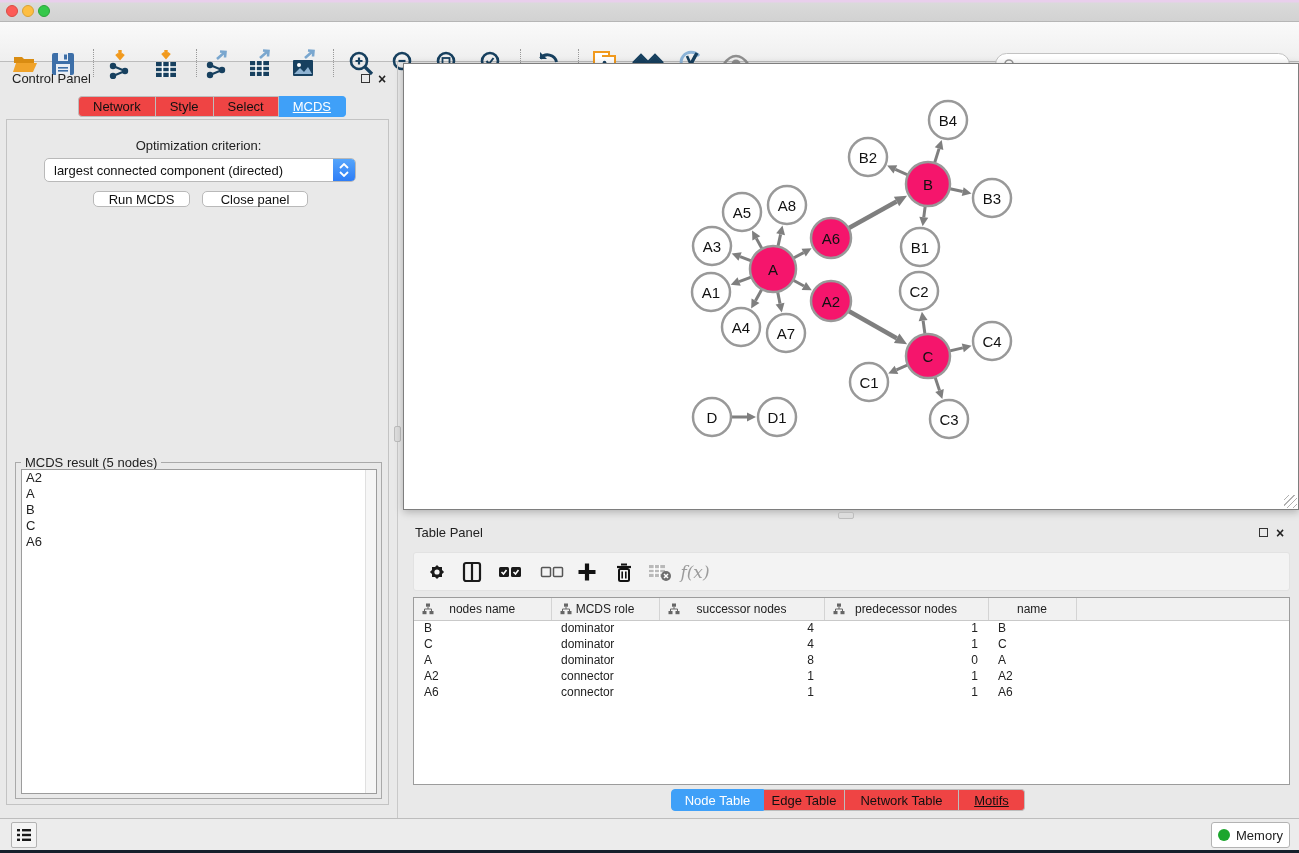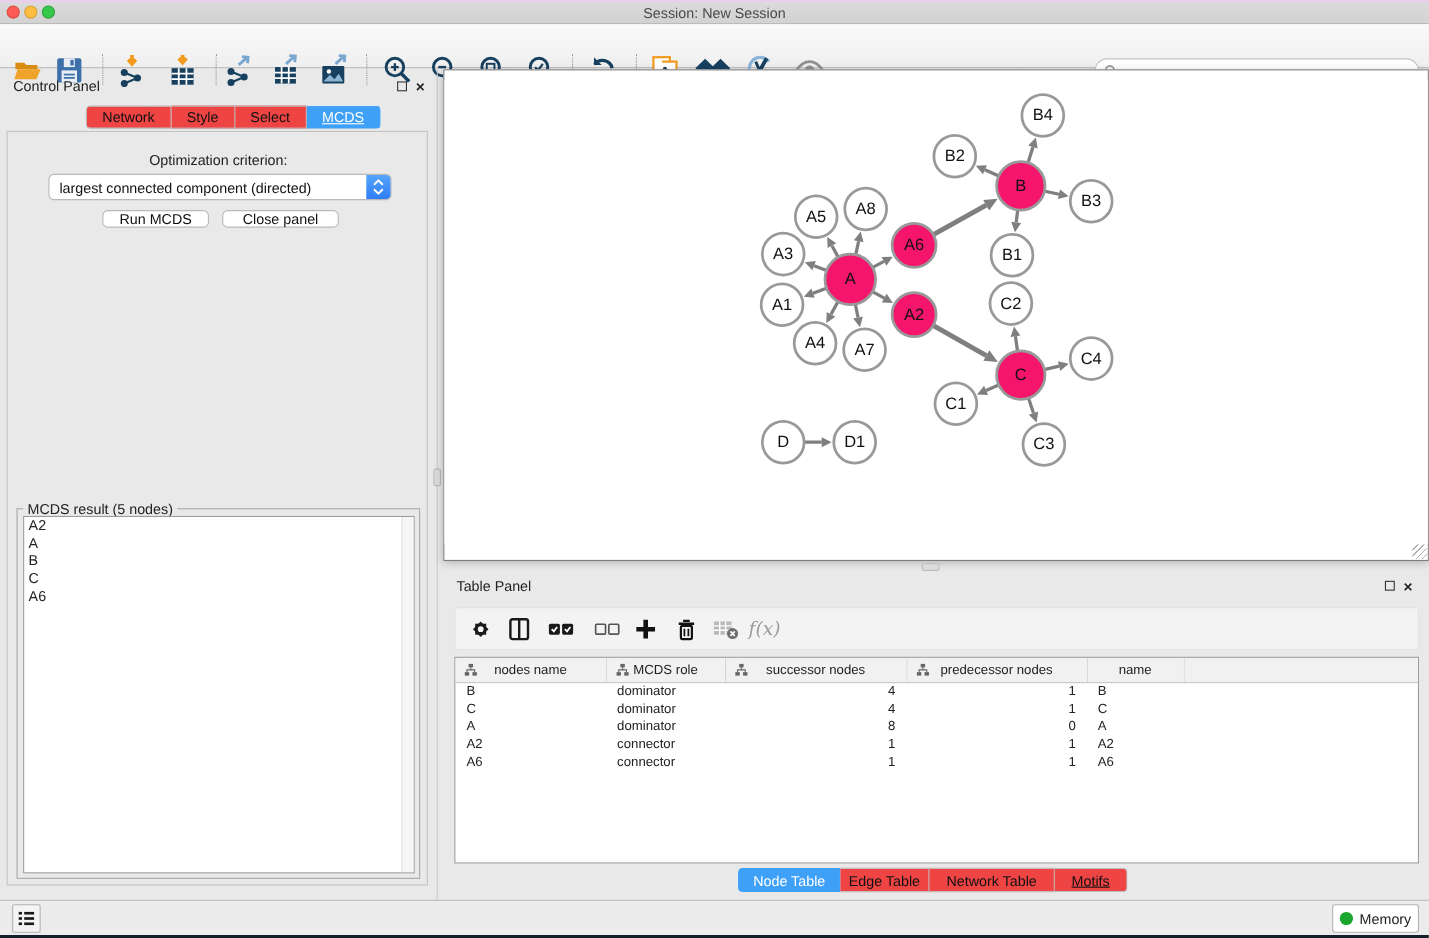--- a/index.html
+++ b/index.html
@@ -62,21 +62,21 @@
   .vgrip { position:absolute; left:394px; top:426px; width:7px; height:16px; background:#dcdcdc; border:1px solid #bdbdbd; border-radius:2px; }
   .hgrip { position:absolute; left:838px; top:512px; width:16px; height:7px; background:#dcdcdc; border:1px solid #bdbdbd; border-radius:2px; }
 
   
   .netwin { position:absolute; left:403px; top:63px; width:896px; height:447px; border:1px solid #7e7e7e;
     box-shadow:0 2px 8px rgba(0,0,0,0.25); background:#fff; }
   .netwin .wintitle { position:absolute; left:0; top:0; right:0; height:24px;
     background:linear-gradient(#efefee,#d6d6d4); border-bottom:1px solid #a9a9a9; }
   .netwin .wintitle .title { position:absolute; left:0; right:0; top:5px; text-align:center; font-size:13px; color:#1a1a1a; }
   .netwin .tl { width:11px; height:11px; top:6px; }
-  .canvas { position:absolute; left:0; top:9px; width:894px; height:421px; background:#fff; overflow:hidden; }
+  .canvas { position:absolute; left:0; top:24px; width:894px; height:421px; background:#fff; overflow:hidden; }
   .resize-grip { position:absolute; right:1px; bottom:1px; width:13px; height:13px;
     background:repeating-linear-gradient(135deg, transparent 0 3px, #b0b0b0 3px 4px); }
 
   
   .tp-title { position:absolute; left:415px; top:525px; font-size:13px; }
   .tp-float { left:1259px; top:528px; }
   .tp-close { left:1276px; top:527px; }
   .tp-toolbar { position:absolute; left:413px; top:552px; width:877px; height:39px; background:#f3f3f3;
     border:1px solid #e2e2e2; border-radius:3px; }
   .tpi { position:absolute; top:4px; width:32px; height:30px; display:flex; align-items:center; justify-content:center; cursor:pointer; }
@@ -101,21 +101,20 @@
   .mem-dot { width:12px; height:12px; border-radius:50%; background:#1ca62d; }
   .desktop-strip { position:absolute; left:0; top:850px; width:1299px; height:3px; background:#151f2b; }
 </style>
 </head>
 <body>
 
 <div class="titlebar">
   <span class="tl red" style="left:6px"></span>
   <span class="tl yellow" style="left:22px"></span>
   <span class="tl green" style="left:38px"></span>
-  <div class="title">Session: New Session</div>
 </div>
 
 <div class="toolbar">
   <span class="tbi" style="left:8px">
     <svg width="28" height="24" viewBox="0 0 28 24">
         <path d="M3 5h8l2 2h10v4H3z" fill="#d98c12"></path>
         <path d="M5 11h21l-4 9H2l3-9z" fill="#f0a32a"></path>
       </svg>
   </span>
   <span class="tbi" style="left:46px">

